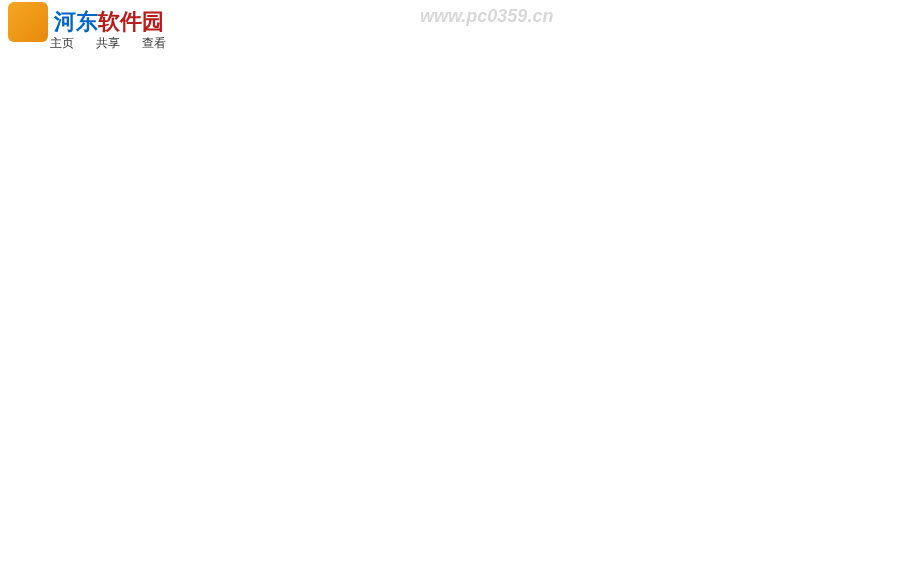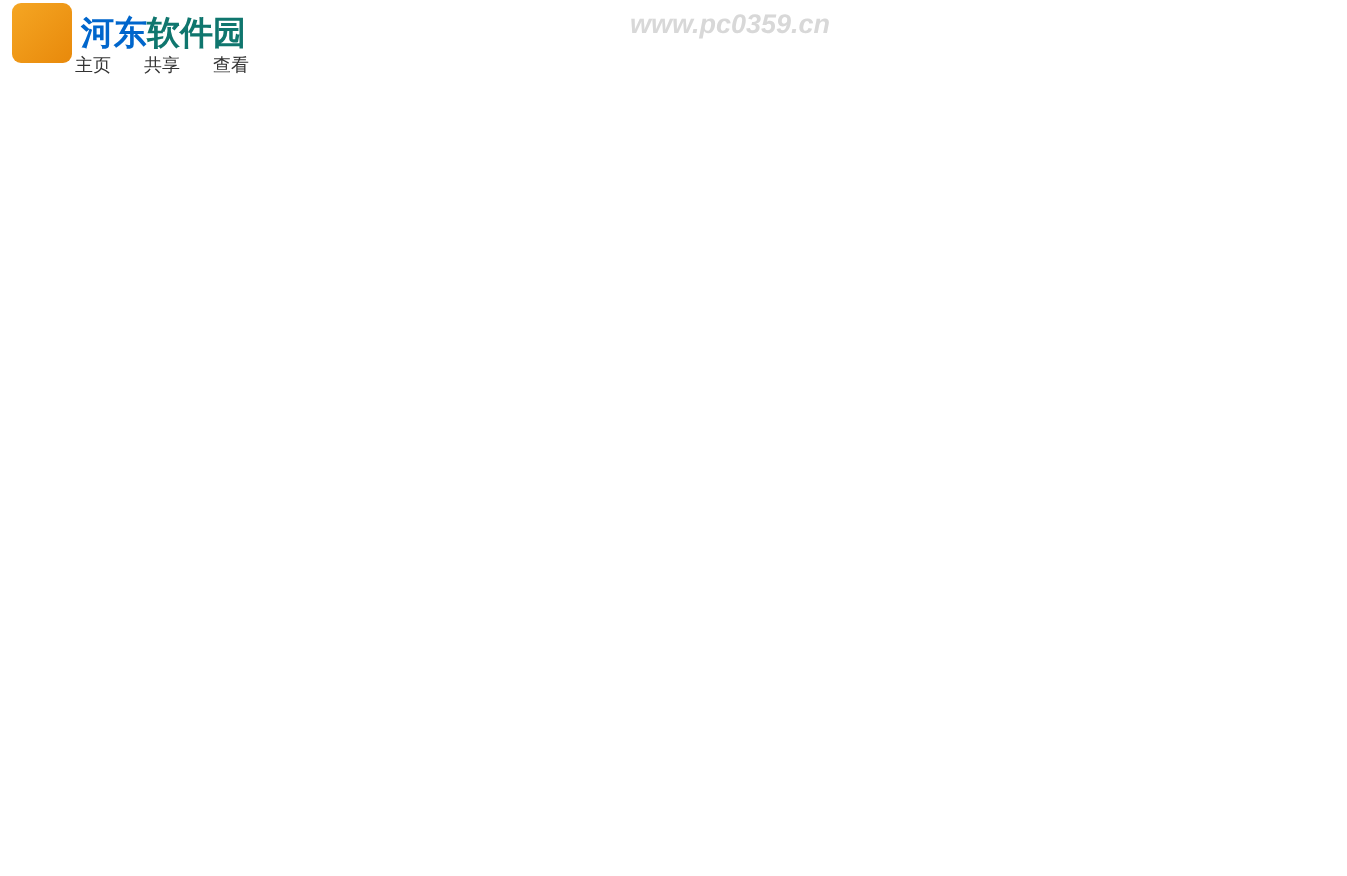--- a/index.html
+++ b/index.html
@@ -2,21 +2,21 @@
 <html><head>
 <meta charset="utf-8">
 <style>
 * { margin: 0; padding: 0; box-sizing: border-box; font-family: "Microsoft YaHei", sans-serif; }
 body { background: #fff; font-size: 12px; color: #333; width: 898px; position: relative; }
 .topbar { height: 56px; position: relative; background: #fff; }
 .logo-area { position: absolute; left: 8px; top: 2px; display: flex; align-items: center; }
 .logo-icon { width: 40px; height: 40px; background: linear-gradient(135deg,#f5a623,#e8890b); border-radius: 6px; }
 .logo-text { font-size: 22px; font-weight: bold; margin-left: 6px; }
 .logo-text .blue { color: #0066cc; }
-.logo-text .teal { color: #0f766e; }
+.logo-text .teal { color: #b91c1c; }
 .watermark { position: absolute; left: 420px; top: 6px; color: #d8d8d8; font-size: 18px; font-weight: bold; font-style: italic; z-index: 100; pointer-events: none; }
 .tabs { position: absolute; bottom: 0; left: 48px; display: flex; gap: 18px; font-size: 12px; }
 .tabs span { padding: 4px 2px; }
 .nav-arrows { position: absolute; left: 12px; top: 68px; display: flex; gap: 20px; font-size: 18px; color: #999; }
 .nav-arrows span:first-child { color: #2b7cd3; }
 .breadcrumb-wrap { position: absolute; left: 100px; top: 60px; right: 12px; height: 30px; display: flex; align-items: center; border: 2px solid #e03030; padding: 2px 6px; }
 .folder-ic { width: 16px; height: 14px; background: #f5c868; border-radius: 2px 2px 0 0; margin-right: 8px; }
 .breadcrumb { display: flex; align-items: center; gap: 6px; flex: 1; }
 .breadcrumb span { color: #333; }
 .breadcrumb .sep { color: #888; font-size: 10px; }

